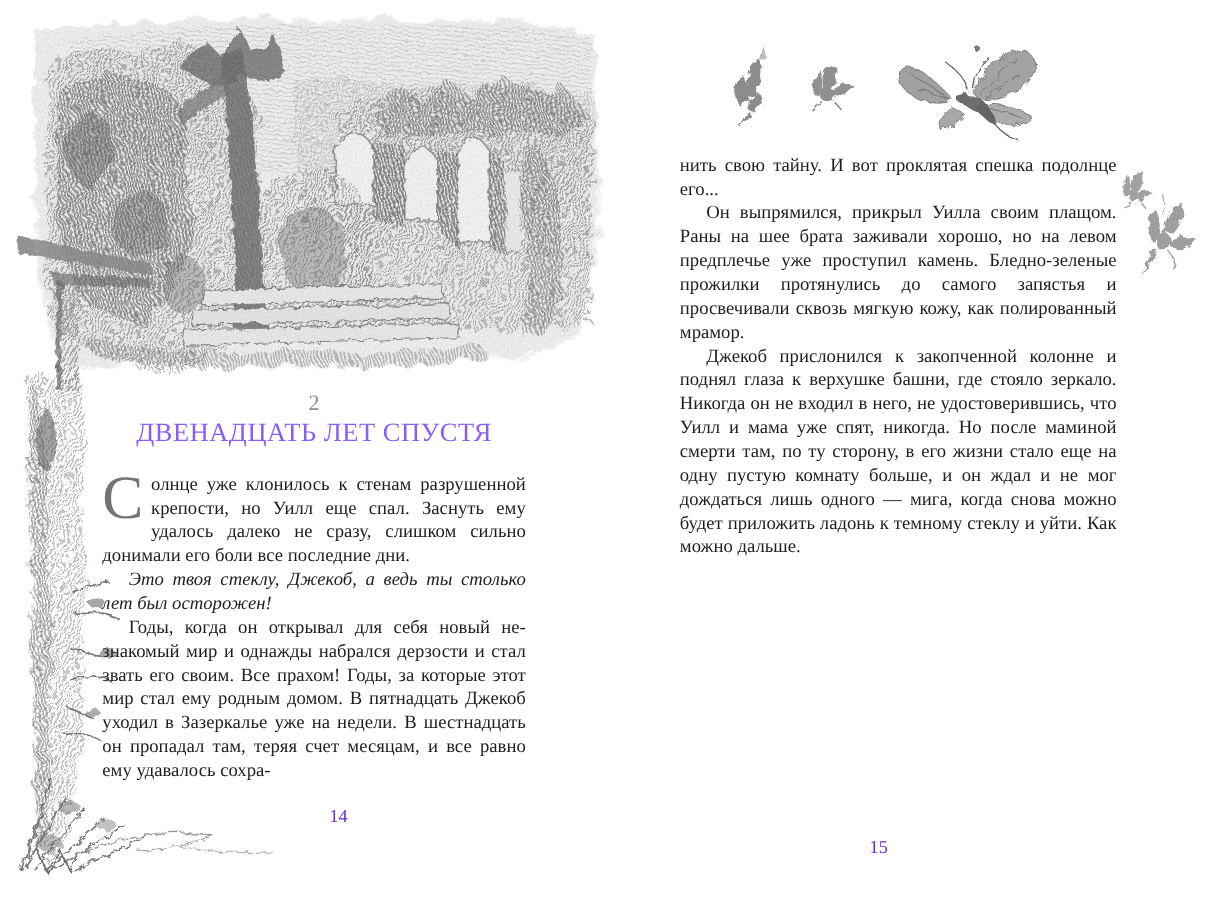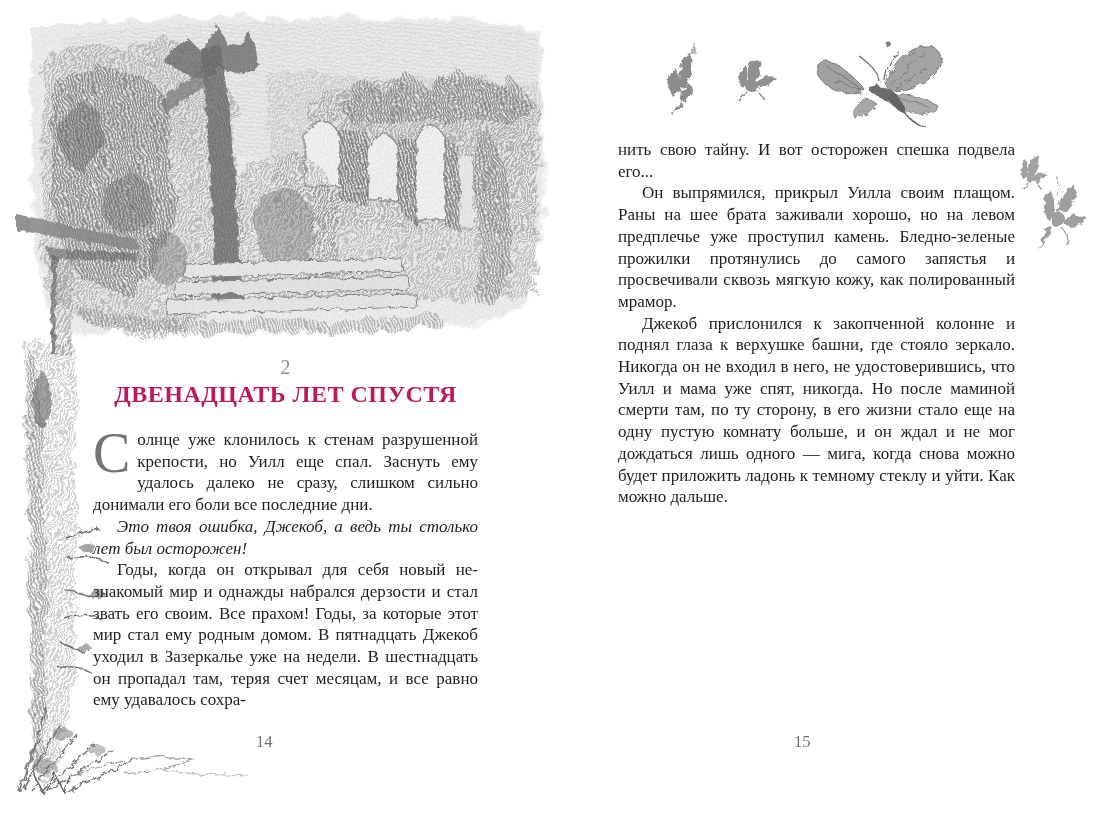--- a/index.html
+++ b/index.html
@@ -19,40 +19,40 @@
     hyphens:manual;
   }
   #left-col  { left:93px;  top:356px; width:385px; }
   #right-col { left:618px; top:139px; width:397px; }
   .chapter-number {
     text-align:center; text-indent:0; margin:0 0 3px 0;
     font-size:20px; line-height:22px; color:#8b8b8b;
   }
   .chapter-title {
     text-align:center; text-indent:0; margin:0 0 21px 0;
-    font-size:24px; line-height:27px; font-weight:700;
-    letter-spacing:0.5px; color:#be185d;
+    font-size:24px; line-height:27px; font-weight:400;
+    letter-spacing:0.5px; color:#8b5cf6;
   }
   .para { margin:0; text-indent:24px; }
   .para.no-indent { text-indent:0; }
   .para.italic { font-style:italic; }
   .dropcap {
     float:left;
     font-size:56px; line-height:46px;
     height:43px; overflow:visible;
     margin:1px 7px 0 0;
     color:#747474;
   }
   .pagenum {
     position:absolute; z-index:2; top:732px;
-    width:60px; text-align:left;
-    font-size:16.5px; line-height:20px; color:#737373;
+    width:60px; text-align:right;
+    font-size:16.5px; line-height:20px; color:#6d28d9;
   }
   #pagenum-left  { left:256px; }
-  #pagenum-right { left:794px; }
+  #pagenum-right { left:747px;margin-top:28px; }
 </style>
 </head>
 <body>
 
 <div id="spread">
 
   <svg id="art-layer" width="1100" height="825" viewBox="0 0 1100 825" aria-hidden="true">
     <defs>
       <pattern id="hz" width="4" height="4" patternUnits="userSpaceOnUse" patternTransform="rotate(5)">
         <line x1="0" y1="2" x2="4" y2="2" stroke="#a0a0a0" stroke-width="0.8"></line>
@@ -221,28 +221,28 @@
         <path d="M46,44 Q50,34 46,26" stroke="#909090" stroke-width="1" fill="none"></path>
       </g>
     </g>
   </svg>
 
   <div id="left-col" class="textcol" aria-label="pencil sketch of a ruined fortress overgrown with bushes: broken wall with arched window openings, gnarled column, stone steps and a wooden porch post">
     <p class="chapter-number">2</p>
     <h1 class="chapter-title">ДВЕНАДЦАТЬ ЛЕТ СПУСТЯ</h1>
     <div>
         <p class="para no-indent"><span class="dropcap">С</span>олнце уже клонилось к стенам разрушен­ной крепости, но Уилл еще спал. Заснуть ему удалось далеко не сразу, слишком сильно донимали его боли все последние дни.</p>
-        <p class="para italic">Это твоя ошибка, Джекоб, а ведь ты столько лет был осторожен!</p>
+        <p class="para italic">Это твоя стеклу, Джекоб, а ведь ты столько лет был осторожен!</p>
         <p class="para">Годы, когда он открывал для себя новый не­знакомый мир и однажды набрался дерзости и стал звать его своим. Все прахом! Годы, за ко­торые этот мир стал ему родным домом. В пят­надцать Джекоб уходил в Зазеркалье уже на недели. В шестнадцать он пропадал там, теряя счет месяцам, и все равно ему удавалось сохра-</p>
       </div>
   </div>
   <div id="pagenum-left" class="pagenum">14</div>
 
   <div id="right-col" class="textcol" aria-label="pencil sketches of three small fairies with moth wings flying above the text">
     <div>
-        <p class="para no-indent">нить свою тайну. И вот осторожен спешка под­вела его...</p>
+        <p class="para no-indent">нить свою тайну. И вот проклятая спешка под­олнце его...</p>
         <p class="para">Он выпрямился, прикрыл Уилла своим пла­щом. Раны на шее брата заживали хорошо, но на левом предплечье уже проступил камень. Бледно-зеленые прожилки протянулись до са­мого запястья и просвечивали сквозь мягкую кожу, как полированный мрамор.</p>
         <p class="para">Джекоб прислонился к закопченной колонне и поднял глаза к верхушке башни, где стояло зеркало. Никогда он не входил в него, не удосто­верившись, что Уилл и мама уже спят, никогда. Но после маминой смерти там, по ту сторону, в его жизни стало еще на одну пустую комнату больше, и он ждал и не мог дождаться лишь одного — мига, когда снова можно будет при­ложить ладонь к темному стеклу и уйти. Как можно дальше.</p>
       </div>
   </div>
   <div id="pagenum-right" class="pagenum">15</div>
 
 </div>
 
 </body></html>

